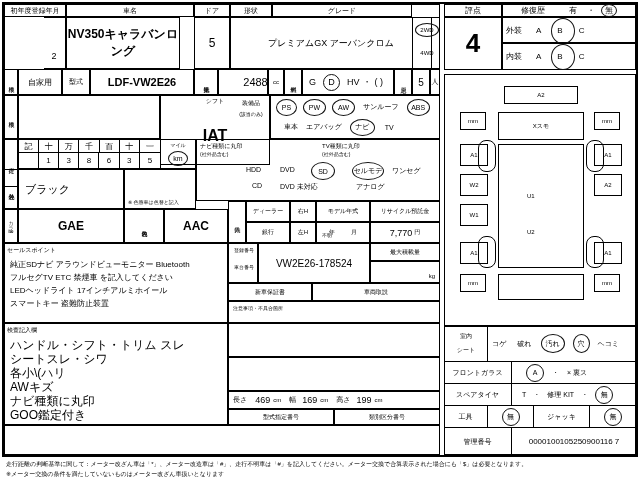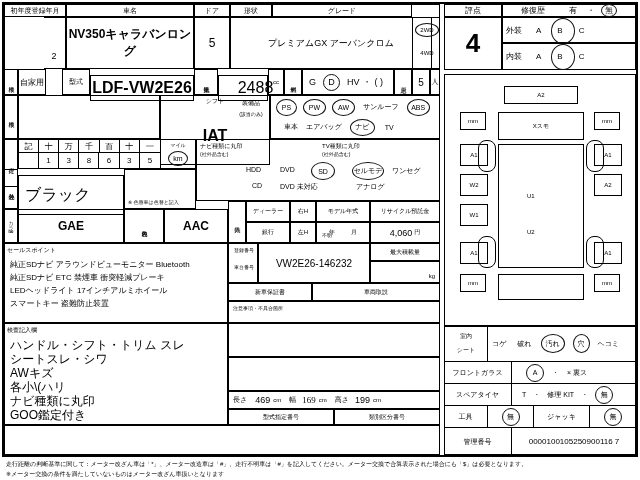--- a/index.html
+++ b/index.html
@@ -8,21 +8,21 @@
   .bx{position:absolute;box-sizing:border-box;border:1px solid #000;}
   .c{display:flex;align-items:center;justify-content:center;text-align:center;}
   .l{display:flex;align-items:center;justify-content:flex-start;}
   .vert{writing-mode:vertical-rl;text-orientation:upright;}
   .t5{font-size:5px;}
   .t6{font-size:6px;}
   .t7{font-size:7px;}
   .t8{font-size:8px;}
   .t9{font-size:9px;}
   .t10{font-size:10px;}
-  .t11{font-size:16px;margin-top:6px;}
+  .t11{font-size:11px;}
   .t12{font-size:12px;}
   .t14{font-size:14px;}
   .t16{font-size:16px;}
   .t26{font-size:26px;}
   .b{font-weight:bold;}
   .circ{border:1.5px solid #111;border-radius:50%;display:inline-flex;align-items:center;justify-content:center;}
   .ellipse{border:1.5px solid #111;border-radius:50%;position:absolute;}
   .grid{position:absolute;display:grid;box-sizing:border-box;}
   .grid > div{border-right:1px solid #000;border-bottom:1px solid #000;box-sizing:border-box;display:flex;align-items:center;justify-content:center;font-size:8px;}
   .grid > div:last-child{border-right:none;}
@@ -44,21 +44,21 @@
   <div class="bx c t7" style="left:66px;top:4px;width:128px;height:13px;">車名</div>
   <div class="bx c t7" style="left:194px;top:4px;width:36px;height:13px;">ドア</div>
   <div class="bx c t7" style="left:230px;top:4px;width:42px;height:13px;">形状</div>
   <div class="bx c t7" style="left:272px;top:4px;width:140px;height:13px;">グレード</div>
 
   <div class="bx c t8" style="left:44px;top:17px;width:22px;height:26px;border-left:none;border-bottom:none;"></div>
   <div class="bx c t9" style="left:44px;top:43px;width:22px;height:26px;border-left:none;border-top:none;">
     <span>2</span>
       <span class="t7" style="margin-left:1px;"></span>
   </div>
-  <div class="bx c t12 b" style="left:66px;top:17px;width:128px;height:52px;">NV350キャラバンロング</div>
+  <div class="bx c t12 b" style="left:66px;top:17px;width:114px;height:52px;">NV350キャラバンロング</div>
   <div class="bx c t12" style="left:194px;top:17px;width:36px;height:52px;">5</div>
   <div class="bx c t9" style="left:230px;top:17px;width:202px;height:52px;">プレミアムGX  アーバンクロム</div>
 
   <div class="bx" style="left:412px;top:17px;width:28px;height:52px;">
     <div class="c t6" style="position:absolute;left:0;top:5px;width:28px;height:14px;">
       <span class="circ" style="width:22px;height:12px;font-size:6px;">2WD</span>
     </div>
     <div class="c t6" style="position:absolute;left:0;top:28px;width:28px;height:14px;">4WD</div>
   </div>
 
@@ -83,21 +83,21 @@
 
   <div class="bx l t8" style="left:502px;top:43px;width:134px;height:27px;padding-left:3px;">
     <span>内装</span>
     <span style="margin-left:14px;">A</span>
     <span style="margin-left:16px;">B</span>
     <span style="margin-left:16px;">C</span>
   </div>
   <div class="ellipse" style="left:551px;top:44px;width:22px;height:24px;"></div>
 
   <div class="bx vert c t6" style="left:4px;top:69px;width:14px;height:26px;">車検</div>
-  <div class="bx c t8" style="left:18px;top:69px;width:28px;height:26px;">自家用</div>
+  <div class="bx c t8" style="left:18px;top:69px;width:44px;height:26px;">自家用</div>
   <div class="bx c t7" style="left:62px;top:69px;width:28px;height:26px;">型式</div>
   <div class="bx c t11 b" style="left:90px;top:69px;width:104px;height:26px;">LDF-VW2E26</div>
   <div class="bx c t6" style="left:194px;top:69px;width:24px;height:26px;">
     <span class="vert">排気量</span>
   </div>
   <div class="bx c t11" style="left:218px;top:69px;width:50px;height:26px;padding-left:25px;">2488</div>
   <div class="bx c t6" style="left:268px;top:69px;width:16px;height:26px;">cc</div>
   <div class="bx c t6" style="left:284px;top:69px;width:18px;height:26px;">
     <span class="vert">燃料</span>
   </div>
@@ -198,71 +198,71 @@
   <div class="bx c t6" style="left:246px;top:222px;width:44px;height:21px;">銀行</div>
   <div class="bx c t6" style="left:290px;top:201px;width:26px;height:21px;">右H</div>
   <div class="bx c t6" style="left:290px;top:222px;width:26px;height:21px;">左H</div>
   <div class="bx c t6" style="left:316px;top:201px;width:54px;height:21px;">モデル年式</div>
   <div class="bx c t6" style="left:316px;top:222px;width:54px;height:21px;">
     <span>年</span>
     <span style="margin-left:16px;">月</span>
   </div>
   <div class="bx c t6" style="left:370px;top:201px;width:70px;height:21px;">リサイクル預託金</div>
   <div class="bx c t9" style="left:370px;top:222px;width:70px;height:21px;">
-    <span>4,060</span>
+    <span>7,770</span>
     <span class="t6" style="margin-left:2px;">円</span>
   </div>
   <div style="position:absolute;left:322px;top:232px;font-size:5px;">不明</div>
 
   <div class="bx c t6" style="left:370px;top:243px;width:70px;height:18px;">最大積載量</div>
   <div class="bx c t6" style="left:370px;top:261px;width:70px;height:22px;">
     <span style="position:absolute;right:4px;bottom:3px;font-size:6px;">kg</span>
   </div>
 
   <div class="bx c t6" style="left:228px;top:243px;width:30px;height:40px;">
     <span style="position:absolute;top:3px;left:0;width:30px;font-size:5px;">登録番号</span>
     <span style="position:absolute;top:20px;left:0;width:30px;font-size:5px;">車台番号</span>
   </div>
-  <div class="bx c t10" style="left:258px;top:243px;width:112px;height:40px;">VW2E26-146232</div>
+  <div class="bx c t10" style="left:258px;top:243px;width:112px;height:40px;">VW2E26-178524</div>
 
   <div class="bx" style="left:4px;top:243px;width:224px;height:80px;"></div>
   <div style="position:absolute;left:7px;top:246px;font-size:6px;">セールスポイント</div>
   <div style="position:absolute;left:10px;top:258px;font-size:8px;line-height:13px;">
     <div>純正SDナビ  アラウンドビューモニター  Bluetooth</div>
-    <div>純正SDナビ  ETC  禁煙車  衝突軽減ブレーキ</div>
+    <div>フルセグTV  ETC  禁煙車  を記入してください</div>
     <div>LEDヘッドライト  17インチアルミホイール</div>
     <div>スマートキー  盗難防止装置</div>
   </div>
 
   <div class="bx c t6" style="left:228px;top:283px;width:84px;height:18px;">新車保証書</div>
   <div class="bx c t6" style="left:312px;top:283px;width:128px;height:18px;">車両取説</div>
   <div class="bx l t5" style="left:228px;top:301px;width:212px;height:22px;padding-left:4px;">
     <span style="position:absolute;top:3px;left:4px;">注意事項・不具合箇所</span>
   </div>
 
   <div class="bx" style="left:4px;top:323px;width:224px;height:102px;"></div>
   <div style="position:absolute;left:7px;top:326px;font-size:6px;">検査記入欄</div>
   <div style="position:absolute;left:10px;top:338px;font-size:12px;line-height:14px;">
     <div>ハンドル・シフト・トリム  スレ</div>
     <div>シートスレ・シワ</div>
+    <div>各小\(ハリ</div>
     <div>AWキズ</div>
-    <div>各小\(ハリ</div>
     <div>ナビ種類に丸印</div>
     <div>GOO鑑定付き</div>
   </div>
 
   <div class="bx" style="left:228px;top:323px;width:212px;height:34px;"></div>
   <div class="bx" style="left:228px;top:357px;width:212px;height:34px;"></div>
 
   <div class="bx l t8" style="left:228px;top:391px;width:212px;height:18px;padding-left:4px;">
     <span class="t7">長さ</span>
     <span class="t9" style="margin-left:8px;">469</span>
     <span class="t6" style="margin-left:3px;">cm</span>
     <span class="t7" style="margin-left:8px;">幅</span>
-    <span class="t9" style="margin-left:6px;font-family:Liberation Serif, serif;">169</span>
+    <span class="t9" style="margin-left:6px;">169</span>
     <span class="t6" style="margin-left:3px;">cm</span>
     <span class="t7" style="margin-left:8px;">高さ</span>
     <span class="t9" style="margin-left:6px;">199</span>
     <span class="t6" style="margin-left:3px;">cm</span>
   </div>
   <div class="bx c t6" style="left:228px;top:409px;width:106px;height:16px;">型式指定番号</div>
   <div class="bx c t6" style="left:334px;top:409px;width:106px;height:16px;">類別区分番号</div>
 
   <div class="bx" style="left:4px;top:425px;width:436px;height:30px;"></div>
 

